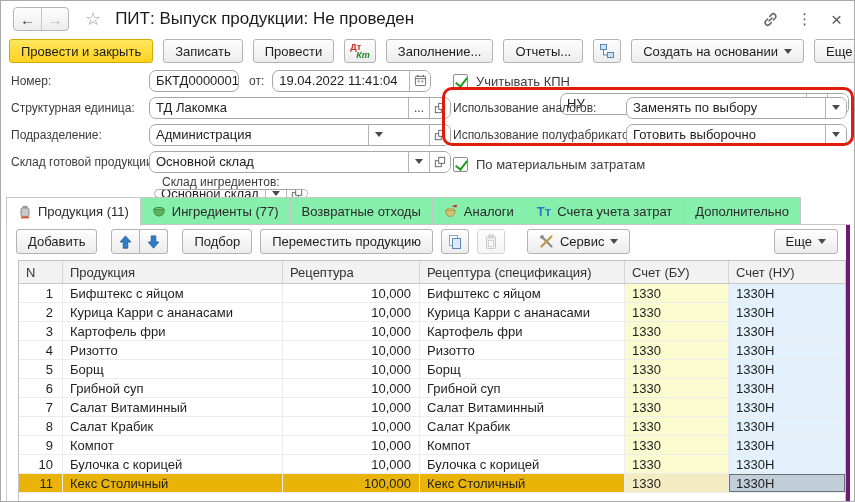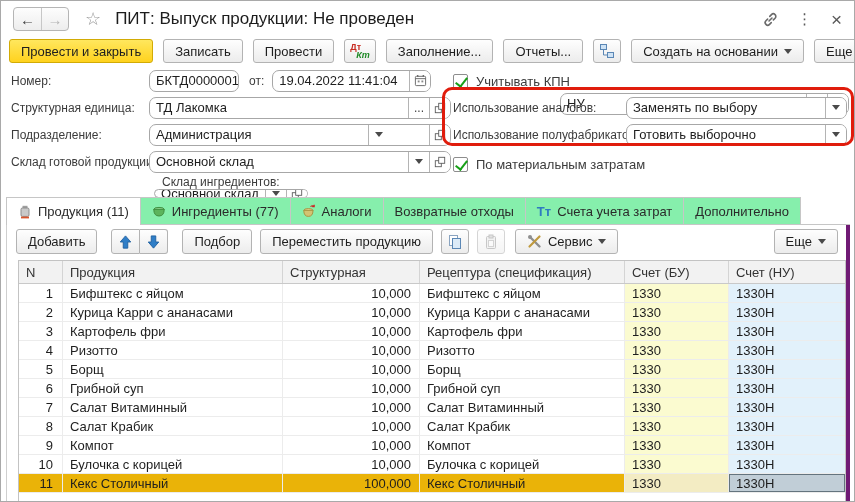--- a/index.html
+++ b/index.html
@@ -288,31 +288,31 @@
     <div class="tab">
       <span>
         <svg width="14" height="14" viewBox="0 0 14 14">
           <ellipse cx="7" cy="5.4" rx="5.2" ry="2" fill="#8ccf8c" stroke="#3f8f3f"></ellipse>
           <path d="M1.8 5.4 Q1.8 12 7 12 Q12.2 12 12.2 5.4 Z" fill="#5cb45c" stroke="#3f8f3f"></path>
         </svg>
       </span>
       <span>Ингредиенты (77)</span>
     </div>
     <div class="tab">
+      <span>Возвратные отходы</span>
+    </div>
+    <div class="tab">
       <span>
         <svg width="14" height="14" viewBox="0 0 14 14">
           <ellipse cx="6.4" cy="6.4" rx="4.6" ry="1.8" fill="#e4d78e" stroke="#a89544"></ellipse>
           <path d="M1.8 6.4 Q1.8 12.4 6.4 12.4 Q11 12.4 11 6.4 Z" fill="#d3c372" stroke="#a89544"></path>
           <path d="M8.5 2.6 Q10.5 1 12.2 2.6 M12.2 0.8 V2.8 H10.2" fill="none" stroke="#d02020" stroke-width="1.1"></path>
         </svg>
       </span>
       <span>Аналоги</span>
-    </div>
-    <div class="tab">
-      <span>Возвратные отходы</span>
     </div>
     <div class="tab">
       <span class="tt-glyph">Тт</span>
       <span>Счета учета затрат</span>
     </div>
     <div class="tab">
       <span>Дополнительно</span>
     </div>
   </div>
 
@@ -347,21 +347,21 @@
       </button>
       <button class="btn h25 iconbtn disabled">
         <span>
           <svg width="16" height="16" viewBox="0 0 16 16">
             <rect x="3.5" y="2.5" width="9" height="12" rx="1" fill="#e8e8e8" stroke="#9a9a9a"></rect>
             <rect x="6" y="1" width="4" height="3" fill="#c9c9c9" stroke="#9a9a9a"></rect>
             <rect x="5.5" y="6.5" width="5" height="6" fill="#f7f7f7" stroke="#b0b0b0"></rect>
           </svg>
         </span>
       </button>
-      <button class="btn h25" style="margin-left:2px;text-align:right;">
+      <button class="btn h25" style="margin-left:14px;text-align:right;">
         <span>
           <svg width="15" height="15" viewBox="0 0 15 15">
             <line x1="3" y1="3" x2="12.5" y2="12.5" stroke="#8f8f8f" stroke-width="2.4" stroke-linecap="round"></line>
             <circle cx="3" cy="3" r="2" fill="#8f8f8f"></circle>
             <line x1="12.5" y1="2.5" x2="2.5" y2="12.5" stroke="#c09a3e" stroke-width="2.2" stroke-linecap="round"></line>
           </svg>
         </span>
         <span>Сервис</span>
         <span class="dd-caret"></span>
       </button>
@@ -370,21 +370,21 @@
           <span>Еще</span>
           <span class="dd-caret"></span>
         </button>
       </div>
     </div>
 
     <div class="tbl">
       <div class="thead">
         <div class="hcell c-n" style="justify-content:flex-start;">N</div>
         <div class="hcell c-product">Продукция</div>
-        <div class="hcell c-qty" style="justify-content:flex-start;">Структурная</div>
+        <div class="hcell c-qty" style="justify-content:flex-start;">Рецептура</div>
         <div class="hcell c-recipe">Рецептура (спецификация)</div>
         <div class="hcell c-bu">Счет (БУ)</div>
         <div class="hcell c-nu">Счет (НУ)</div>
       </div>
       <div id="table-body">
           <div class="trow">
             <div class="tcell c-n">1</div>
             <div class="tcell c-product">Бифштекс с яйцом</div>
             <div class="tcell c-qty">10,000</div>
             <div class="tcell c-recipe">Бифштекс с яйцом</div>

